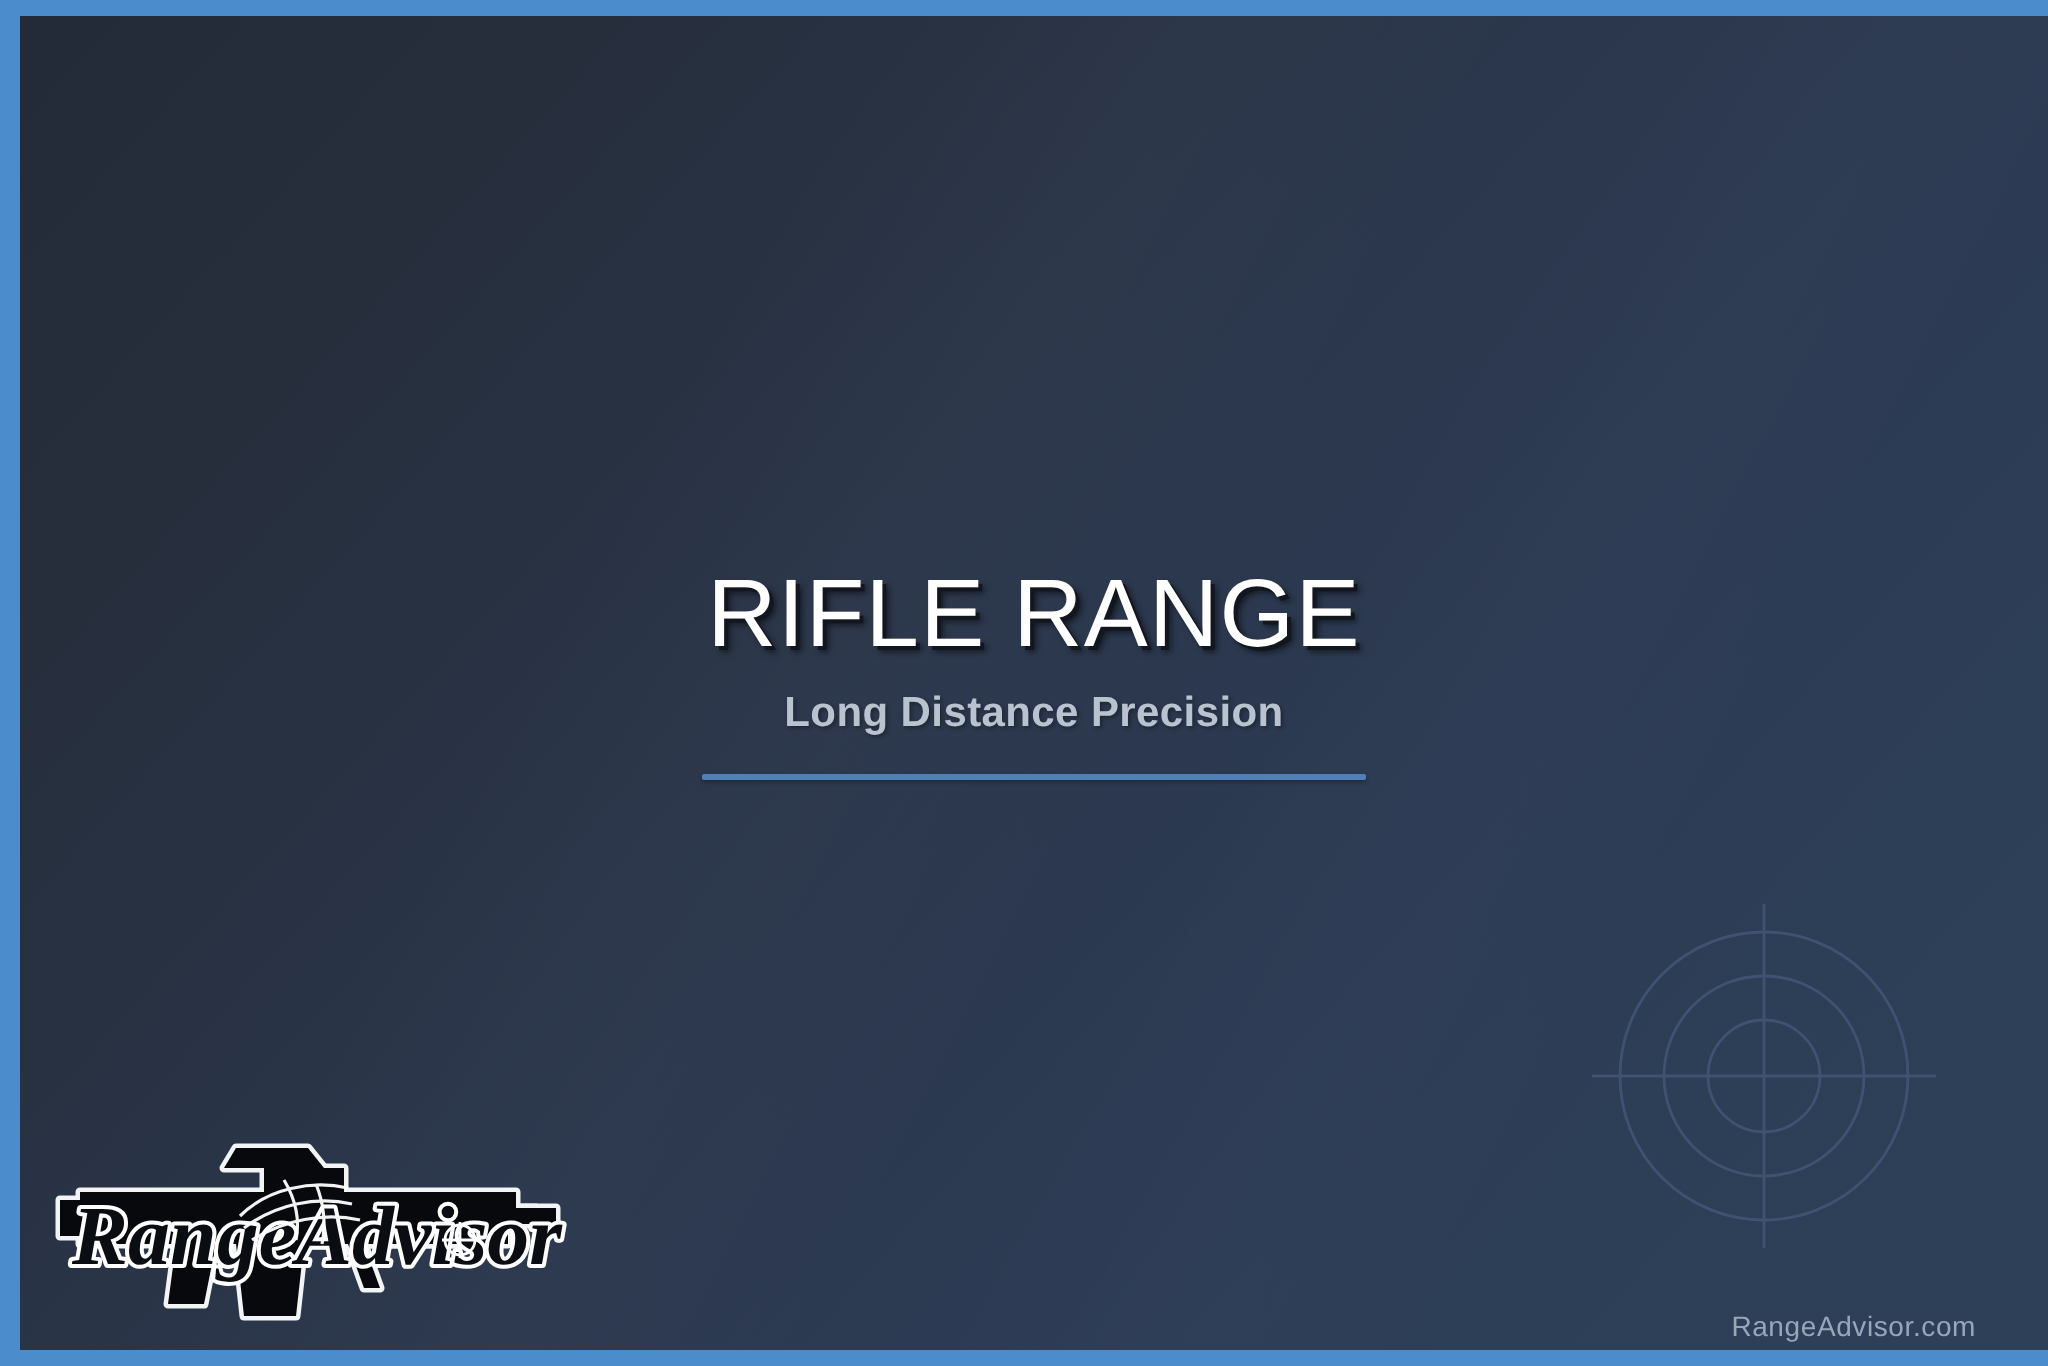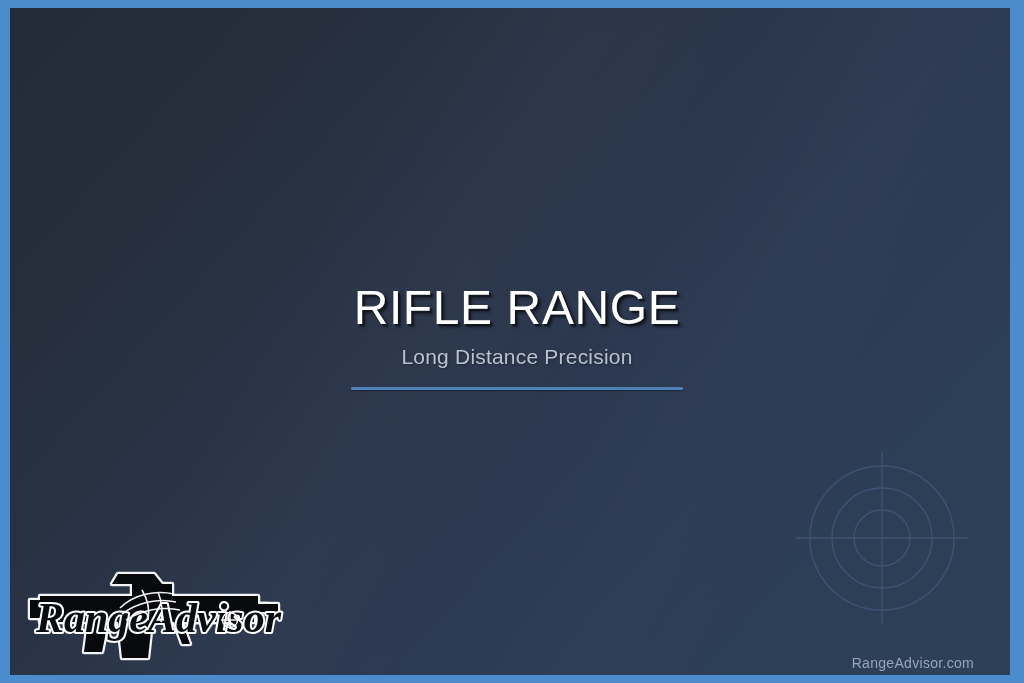--- a/index.html
+++ b/index.html
@@ -15,21 +15,21 @@
   }
 
   
   #slide-frame {
     position: relative;
     width: 1024px;
     height: 683px;
     box-sizing: border-box;
     background: #4a8ccc;
     
-    padding: 8px 14px 8px 10px;
+    padding: 8px 0 8px 10px;
   }
 
   
   #slide-canvas {
     position: relative;
     width: 100%;
     height: 100%;
     overflow: hidden;
     background:
       linear-gradient(132deg,
@@ -83,21 +83,21 @@
     color: #ffffff;
     line-height: 1.0;
     margin: 0;
     text-shadow:
       2px 2px 0px #12161f,
       3px 3px 3px rgba(0,0,0,0.55);
   }
   #slide-subtitle {
     margin: 14px 0 0 0;
     font-size: 21px;
-    font-weight: 400;
+    font-weight: 700;
     color: #b9c3d0;
     letter-spacing: 0.2px;
     line-height: 1.0;
     text-shadow: 1px 1px 2px rgba(0,0,0,0.35);
   }
   #title-underline {
     width: 332px;
     height: 3px;
     margin: 20px auto 0 auto;
     background: #4f81b8;

